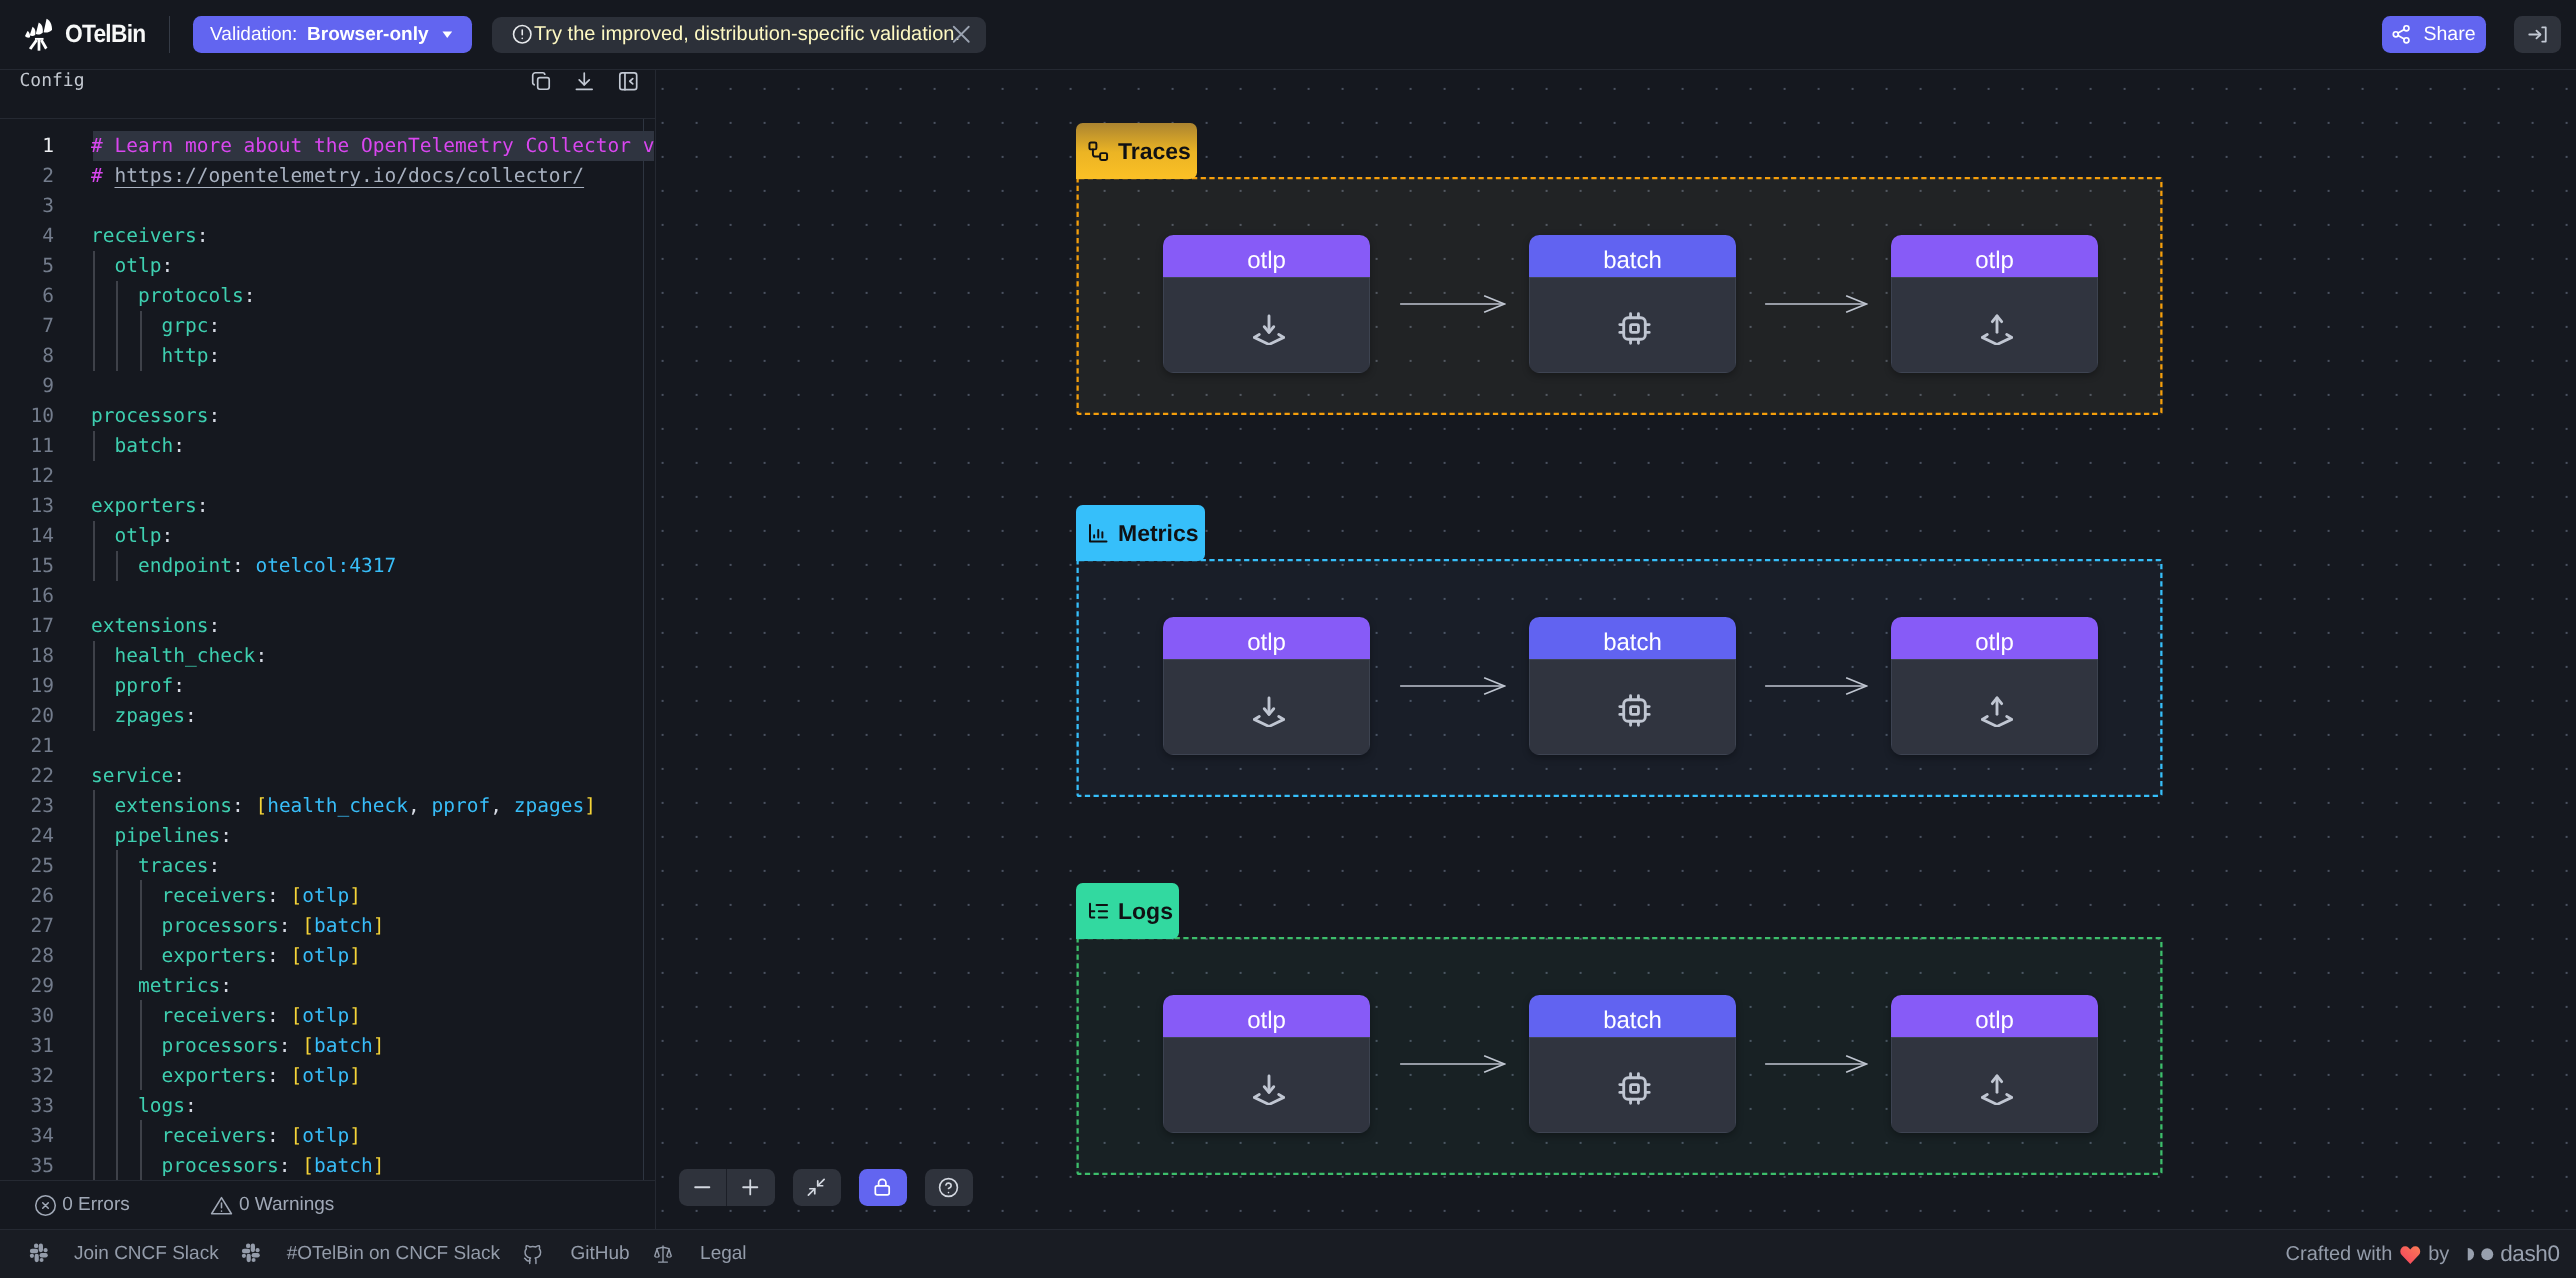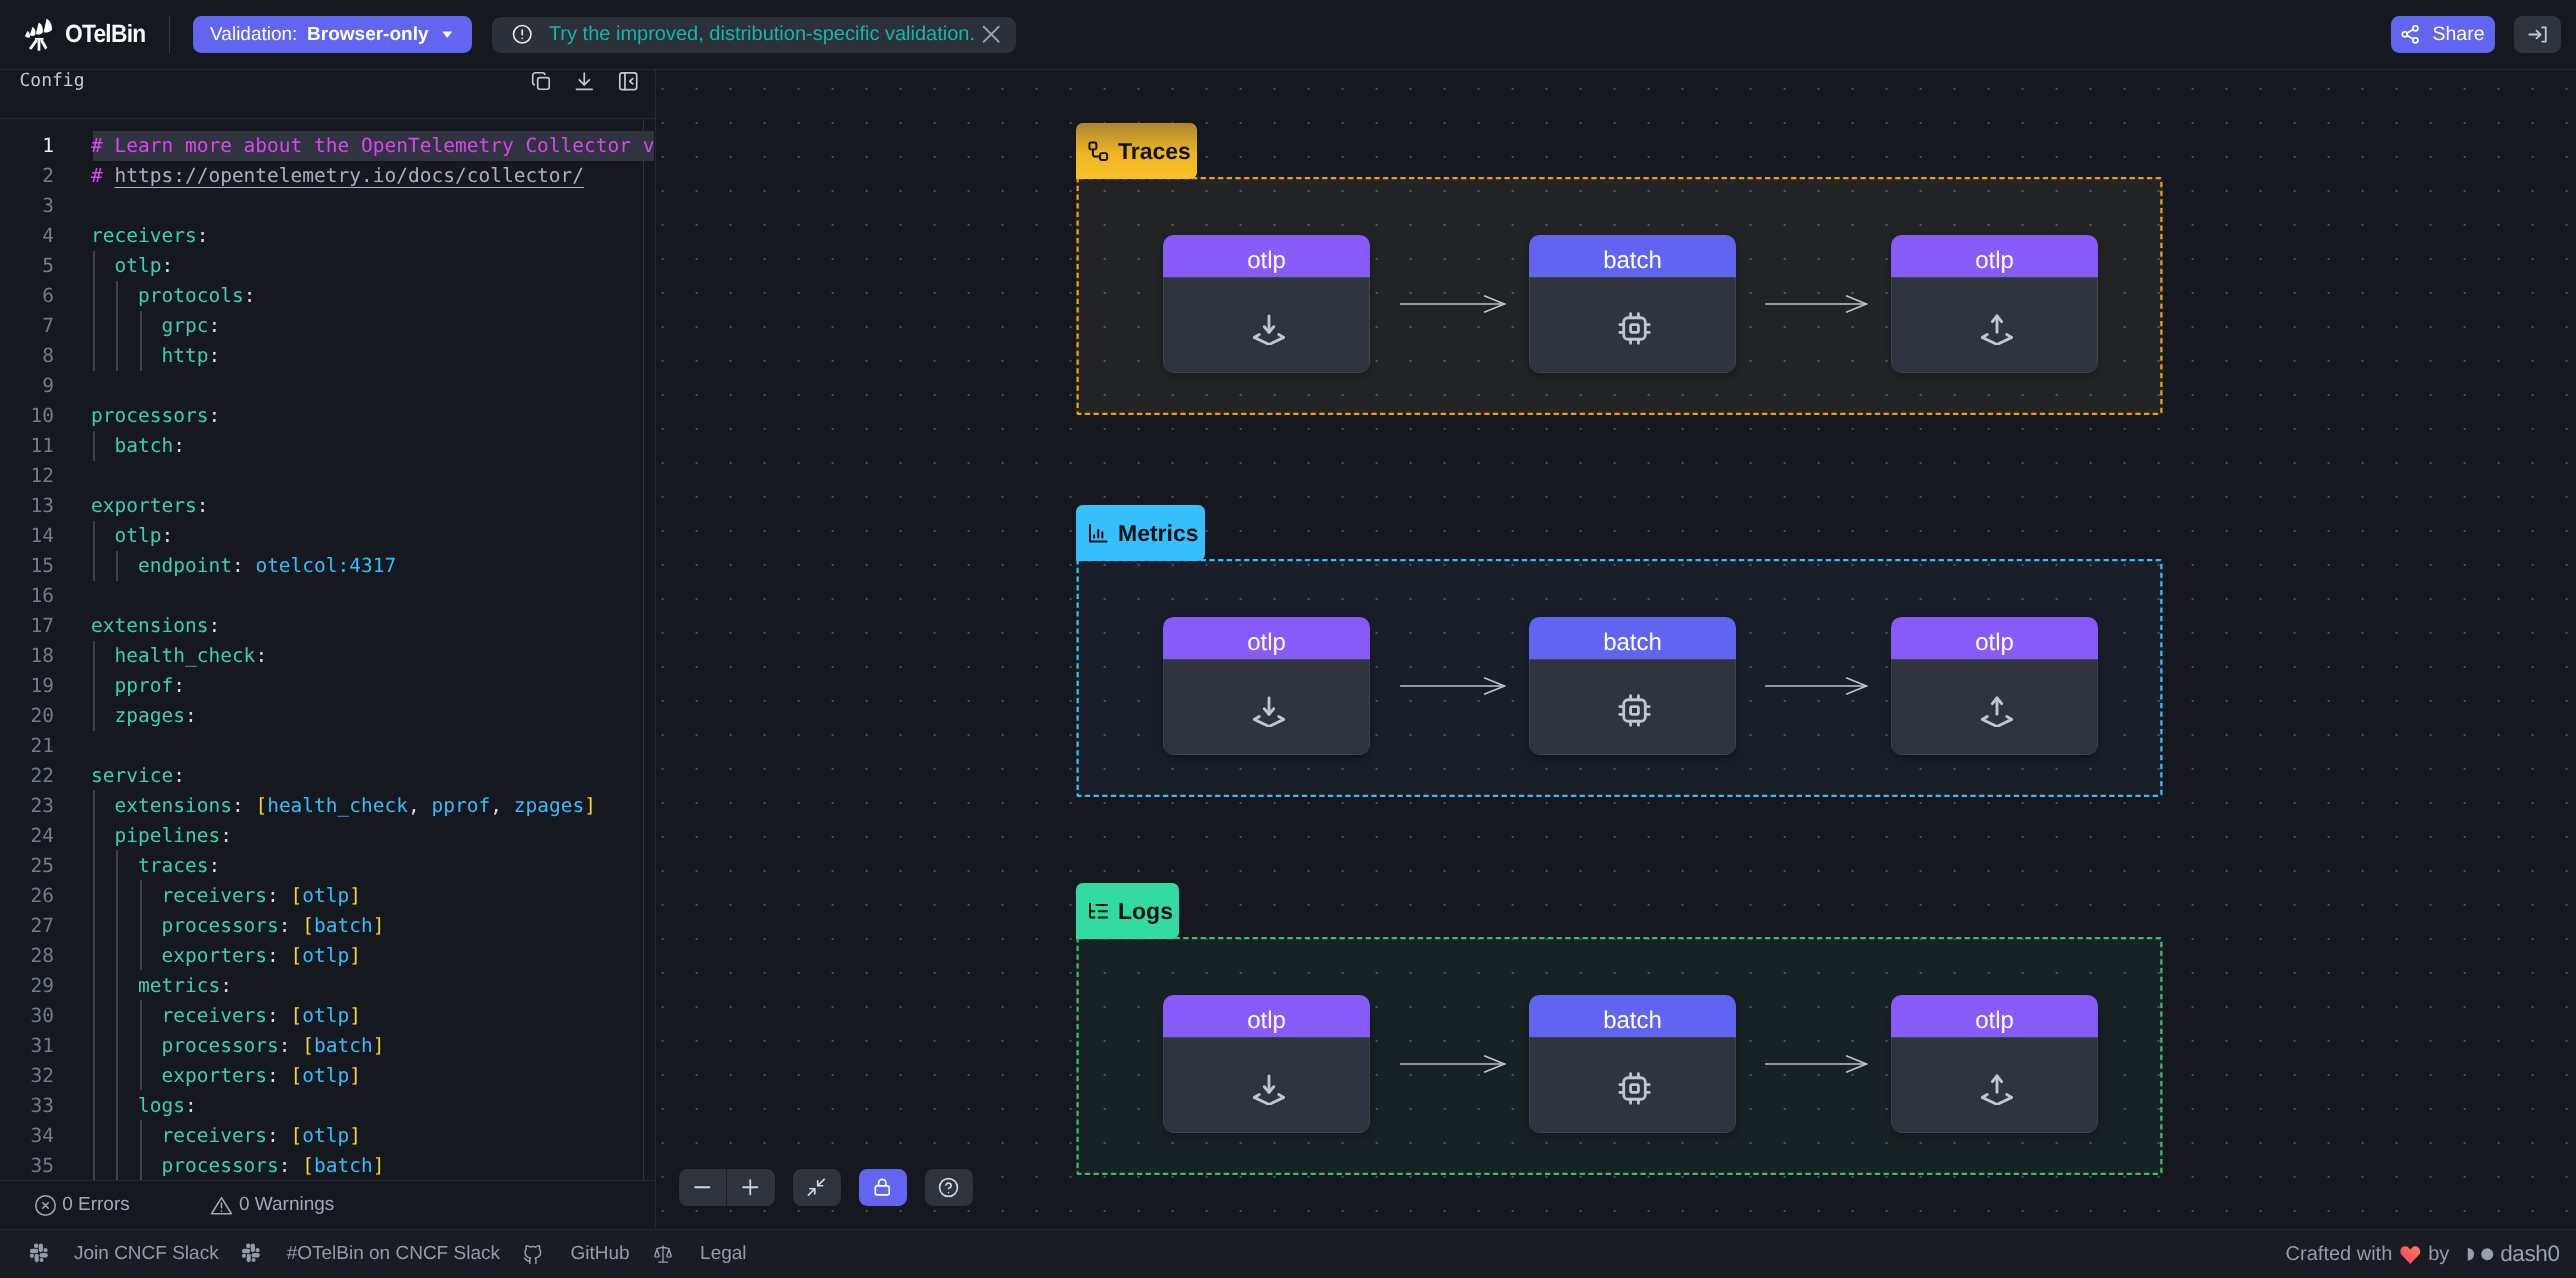--- a/index.html
+++ b/index.html
@@ -12,24 +12,24 @@
 
 .header{height:70px;flex:none;display:flex;align-items:center;border-bottom:0.7px solid #252932;background:#15181F}
 .brand{display:flex;align-items:center;gap:12px;padding-left:24px}
 .brand-name{font-size:25px;font-weight:700;color:#F7F8F8;letter-spacing:-0.8px;transform:scaleX(0.91);transform-origin:left center}
 .vdiv{width:1.5px;height:37px;background:#353B46;margin-left:15.7px;margin-right:23px}
 .validation{display:flex;align-items:center;gap:9.7px;background:#6265F0;border-radius:8.2px;
   height:37px;padding:0 20px 0 17px;color:#fff;font-size:19px;cursor:pointer}
 .validation .lbl{font-weight:400}
 .validation .val{font-weight:700}
 .validation .cv{margin-left:3.7px;display:flex;align-items:center}
-.banner{display:flex;align-items:center;gap:15px;background:#2C3039;border-radius:9px;height:36px;
-  padding:0 13.5px 0 19px;margin-left:20px;color:#14b8a6;font-size:20px}
+.banner{display:flex;align-items:center;background:#2C3039;border-radius:9px;height:36px;
+  padding:0 13.5px 0 19px;margin-left:20px;color:#fef9c3;font-size:20px}
 .banner .x{cursor:pointer;margin-left:-9.7px;display:flex;align-items:center}
-.hright{margin-left:auto;display:flex;align-items:center;gap:19px;padding-right:15px}
+.hright{margin-left:auto;display:flex;align-items:center;gap:28px;padding-right:15px}
 .share{display:flex;align-items:center;gap:11.2px;background:#6265F0;border-radius:8.2px;height:37px;
   padding:0 10.5px 0 8.2px;color:#fff;font-size:19.5px;font-weight:400;cursor:pointer}
 .iconbtn{width:47px;height:37px;border-radius:8.2px;background:#2F333C;display:flex;align-items:center;justify-content:center;cursor:pointer}
 
 
 .body{flex:1;display:flex;min-height:0}
 .editorpane{width:656px;flex:none;display:flex;flex-direction:column;background:#15181F;border-right:0.7px solid #252932;position:relative}
 .editorhead{height:49px;flex:none;display:flex;align-items:flex-start;padding-left:19.5px;padding-right:15.7px;border-bottom:0.7px solid #252932}
 .editorhead .title{font-family:"DejaVu Sans Mono",monospace;font-size:18px;color:#C3C8D0}
 .editorhead .acts{margin-left:auto;display:flex;align-items:center;gap:21px}

